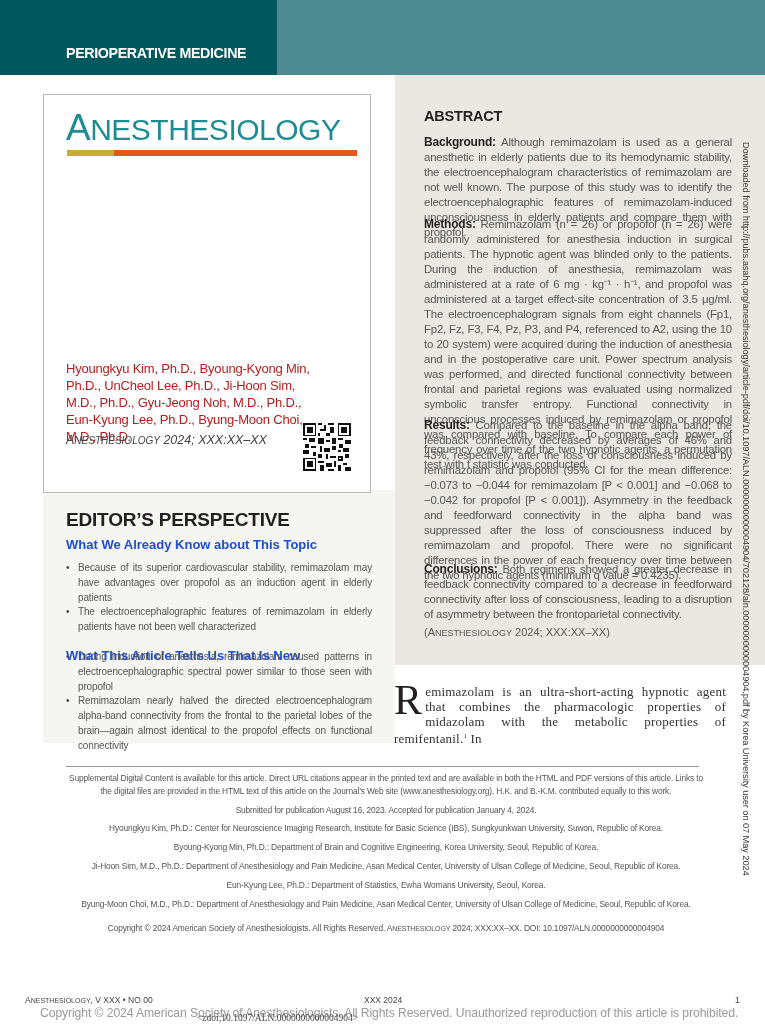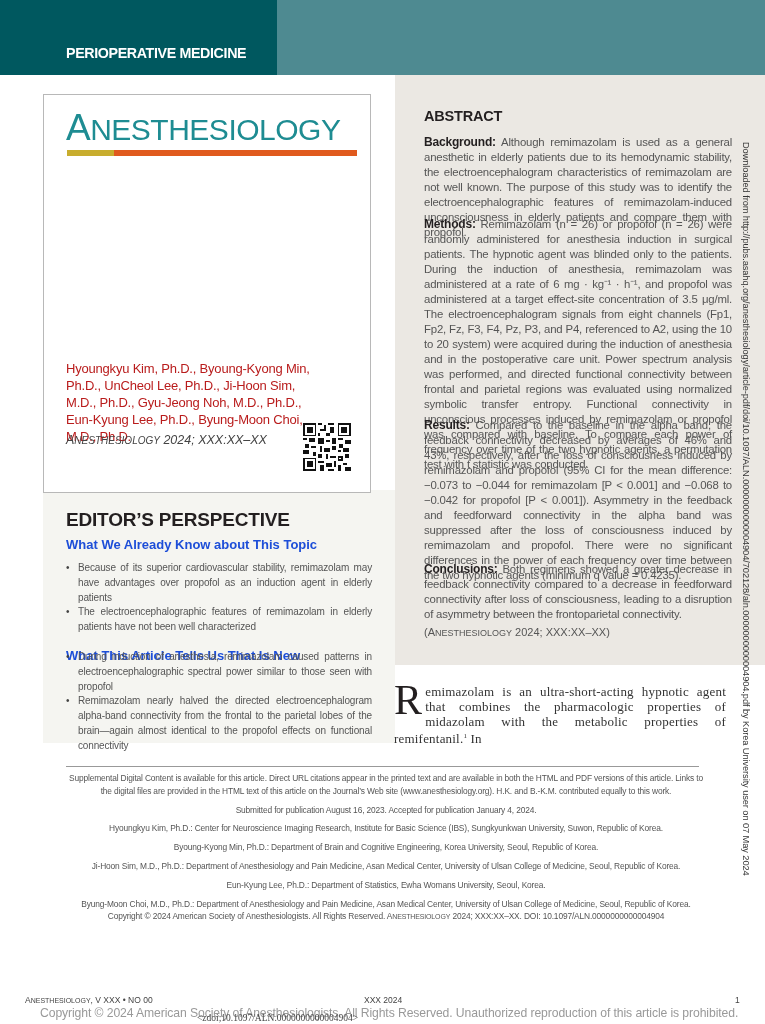--- a/index.html
+++ b/index.html
@@ -46,21 +46,21 @@
   .abs-cite .sc { font-size: 9px; }
 
   
   .body-text { position: absolute; left: 394px; top: 684px; width: 332px; font-family: "Liberation Serif", serif; font-size: 13px; line-height: 15px; color: #333; text-align: justify; letter-spacing: 0.2px; }
   .dropcap { float: left; font-family: "Liberation Serif", serif; font-size: 42px; line-height: 32px; margin-right: 3px; margin-top: 0px; color: #231f20; }
 
   
   .fn-rule { position: absolute; left: 66px; top: 766px; width: 633px; height: 1px; background: #999; }
   .footnotes { position: absolute; left: 66px; top: 772px; width: 640px; font-size: 8.4px; line-height: 12.8px; color: #555; letter-spacing: -0.15px; }
   .footnotes p { margin-bottom: 6px; text-align: center; }
-  .footnotes p.tight { margin-bottom: 0; }
+  .footnotes p.tight { margin-bottom: 12px; }
   .footnotes .sc { font-size: 7px; }
 
   
   .pf-left { position: absolute; left: 25px; top: 995px; font-size: 8.5px; color: #444; }
   .pf-left .sc { font-size: 7px; }
   .pf-mid { position: absolute; left: 364px; top: 995px; font-size: 8.5px; color: #444; }
   .pf-right { position: absolute; left: 735px; top: 995px; font-size: 8.5px; color: #444; }
   .watermark { position: absolute; left: 40px; top: 1006px; font-size: 12.2px; color: #999; white-space: nowrap; letter-spacing: -0.1px; }
   .doi-stamp { position: absolute; left: 197px; top: 1013px; font-family: "Liberation Serif", serif; font-size: 9.5px; color: #444; white-space: nowrap; }
 

